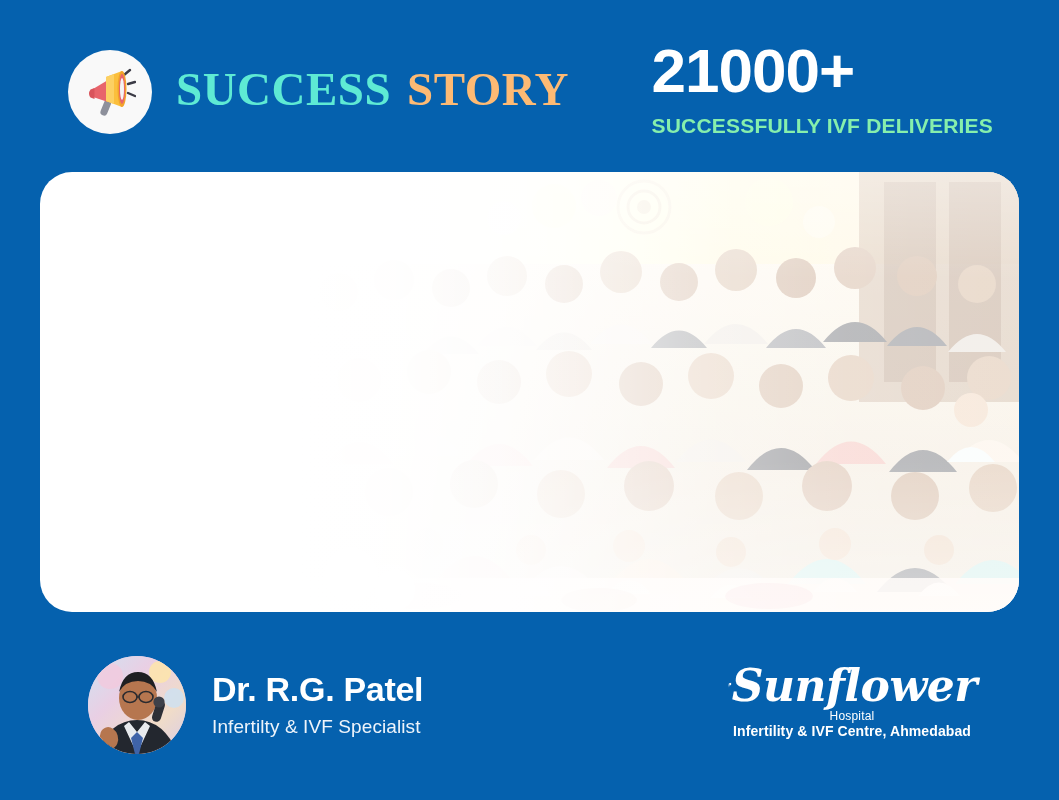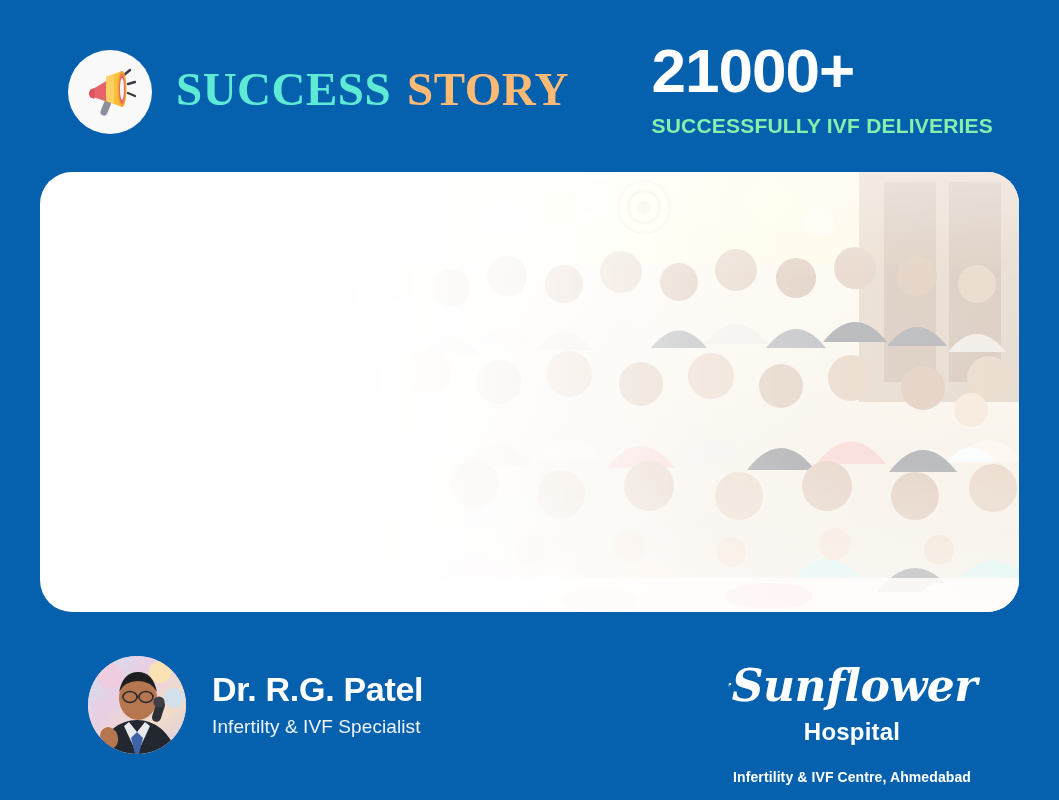--- a/index.html
+++ b/index.html
@@ -192,30 +192,30 @@
     font-family: "DejaVu Serif", serif;
     font-style: italic;
     font-weight: bold;
     font-size: 44px;
     color: #ffffff;
     line-height: 1;
     letter-spacing: -0.5px;
   }
   #logo-hospital {
     color: #ffffff;
-    font-size: 24px;
-    font-weight: bold;
-    margin-top: 10px;
+    font-size: 12px;
+    font-weight: normal;
+    margin-top: 1px;
     letter-spacing: 0.2px;
   }
   #logo-tagline {
     color: #ffffff;
     font-size: 14px;
     font-weight: bold;
-    margin-top: 23px;
+    margin-top: 0;
     letter-spacing: 0.1px;
   }
 </style>
 </head>
 <body>
 
 <div id="poster">
 
   <div id="header">
 

